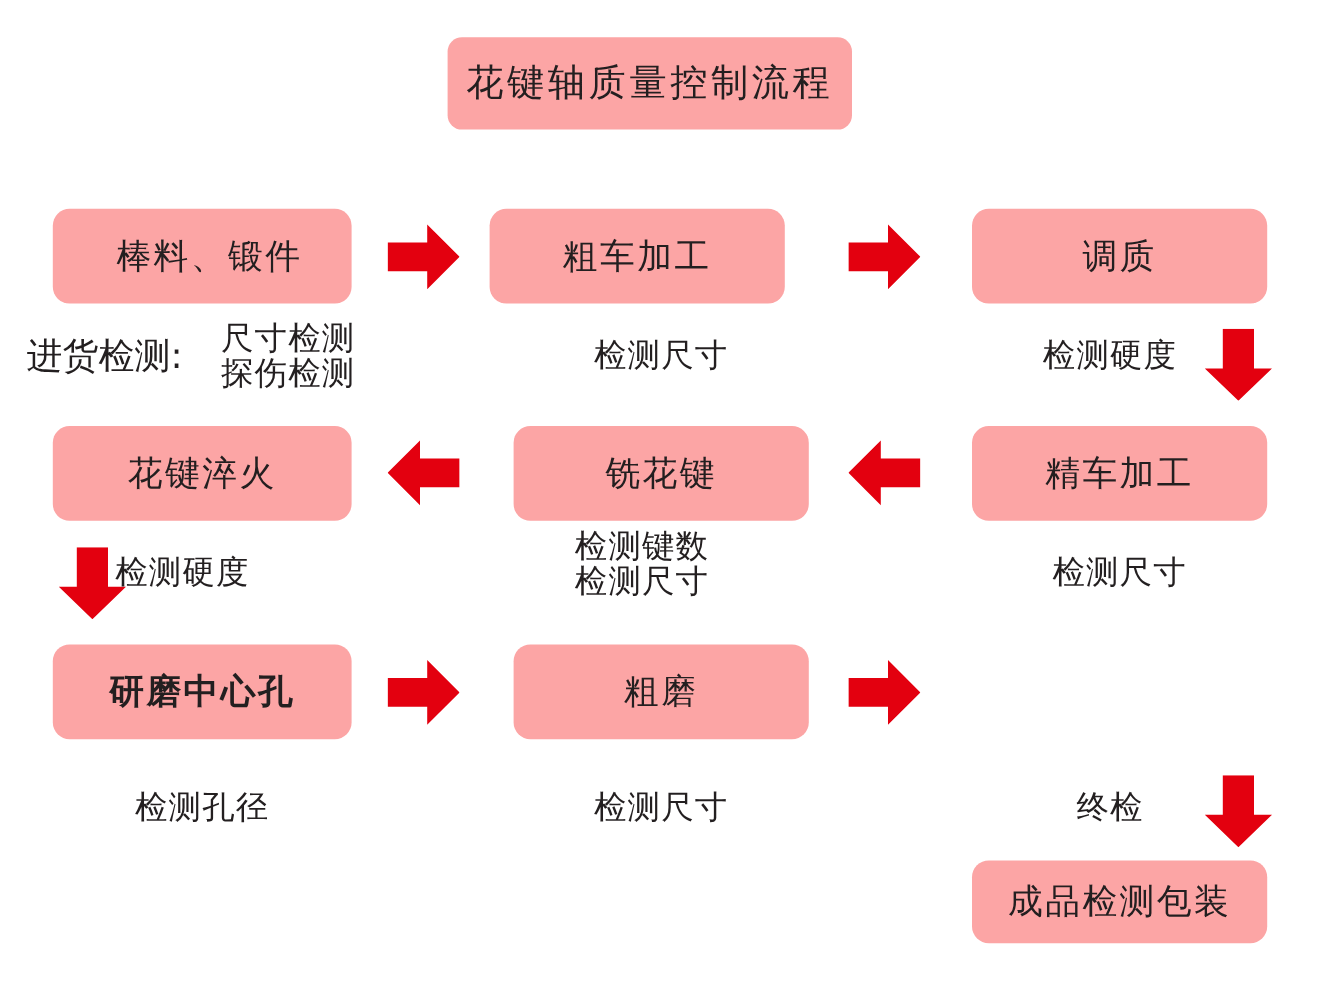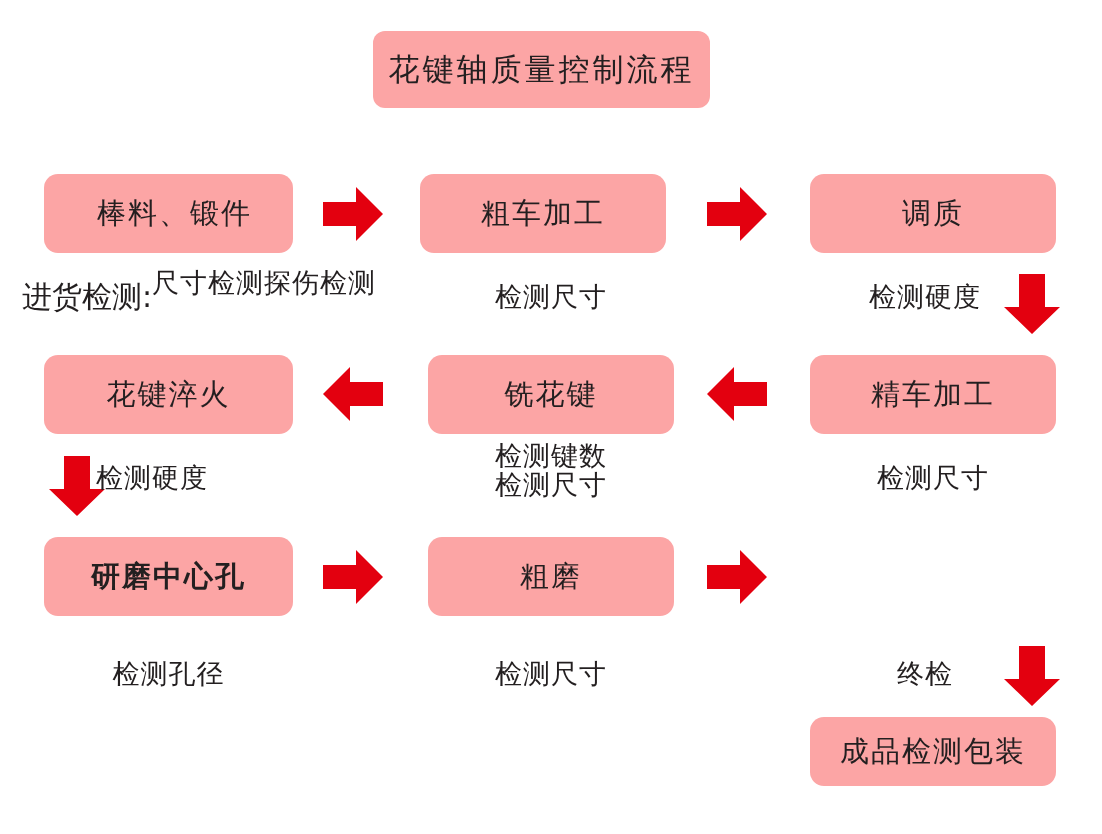--- a/index.html
+++ b/index.html
@@ -60,22 +60,23 @@
     letter-spacing: 1px;
     white-space: nowrap;
   }
   .caption-inline .lead {
     font-size: 30px;
     padding-top: 9px;
     letter-spacing: 0px;
   }
   .caption-inline .stack {
     display: flex;
-    flex-direction: row;
+    flex-direction: column;
     line-height: 1.08;
+    margin-left: 32px;
   }
   .arrow {
     position: absolute;
     display: block;
   }
   .arrow svg {
     display: block;
   }
 </style>
 </head>
@@ -90,21 +91,21 @@
   <div class="box" style="left:44px; top:174px; width:249px; height:79px;padding-left:12px;">
     <span>棒料、锻件</span>
   </div>
 
   <div class="arrow" style="left:323px; top:185px; width:60px; height:58px;">
     <svg width="60" height="58" viewBox="0 0 60 58">
       <polygon points="0,17 33,17 33,2 60,29 33,56 33,41 0,41" fill="#e3000f"></polygon>
     </svg>
   </div>
 
-  <div class="box" style="left:420px; top:174px; width:246px; height:79px;">
+  <div class="box" style="left:408px; top:174px; width:246px; height:79px;">
     <span>粗车加工</span>
   </div>
 
   <div class="arrow" style="left:707px; top:185px; width:60px; height:58px;">
     <svg width="60" height="58" viewBox="0 0 60 58">
       <polygon points="0,17 33,17 33,2 60,29 33,56 33,41 0,41" fill="#e3000f"></polygon>
     </svg>
   </div>
 
   <div class="box" style="left:810px; top:174px; width:246px; height:79px;">
@@ -154,21 +155,21 @@
   </div>
 
   <div class="arrow" style="left:48px; top:456px; width:58px; height:60px;">
     <svg width="58" height="60" viewBox="0 0 58 60">
       <polygon points="16,0 42,0 42,33 57,33 29,60 1,33 16,33" fill="#e3000f"></polygon>
     </svg>
   </div>
 
   <div class="caption" style="left:96px; top:463px;">检测硬度</div>
 
-  <div class="caption center two-line" style="left:428px; top:441px; width:246px;text-align:center;">
+  <div class="caption center two-line" style="left:412px; top:441px; width:246px;text-align:center;">
     <div>检测键数</div>
     <div>检测尺寸</div>
   </div>
 
   <div class="caption center" style="left:810px; top:463px; width:246px;">检测尺寸</div>
 
   <div class="box" style="left:44px; top:537px; width:249px; height:79px;font-weight:bold;">
     <span>研磨中心孔</span>
   </div>
 

